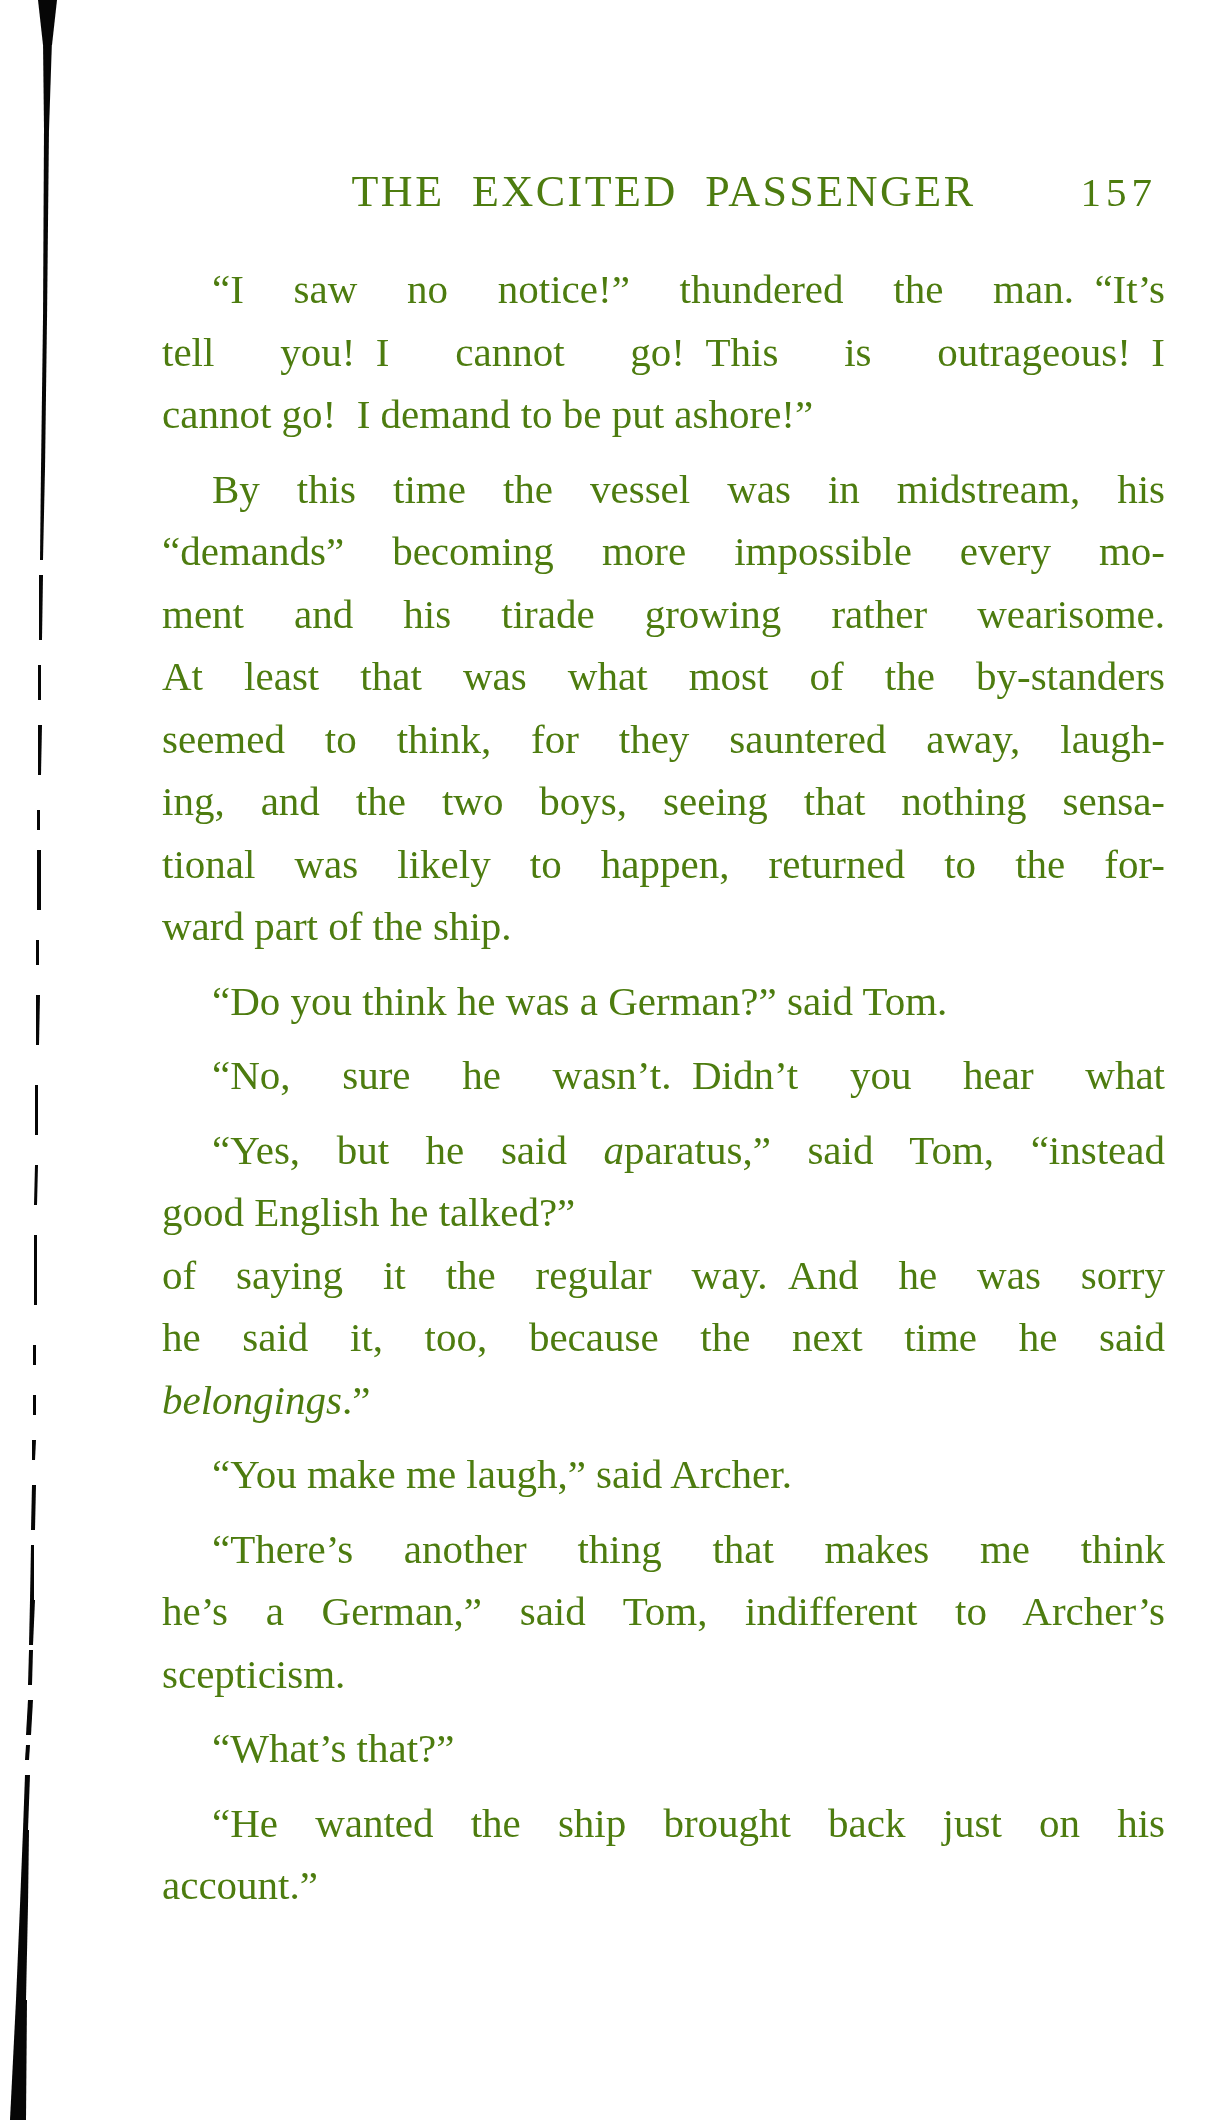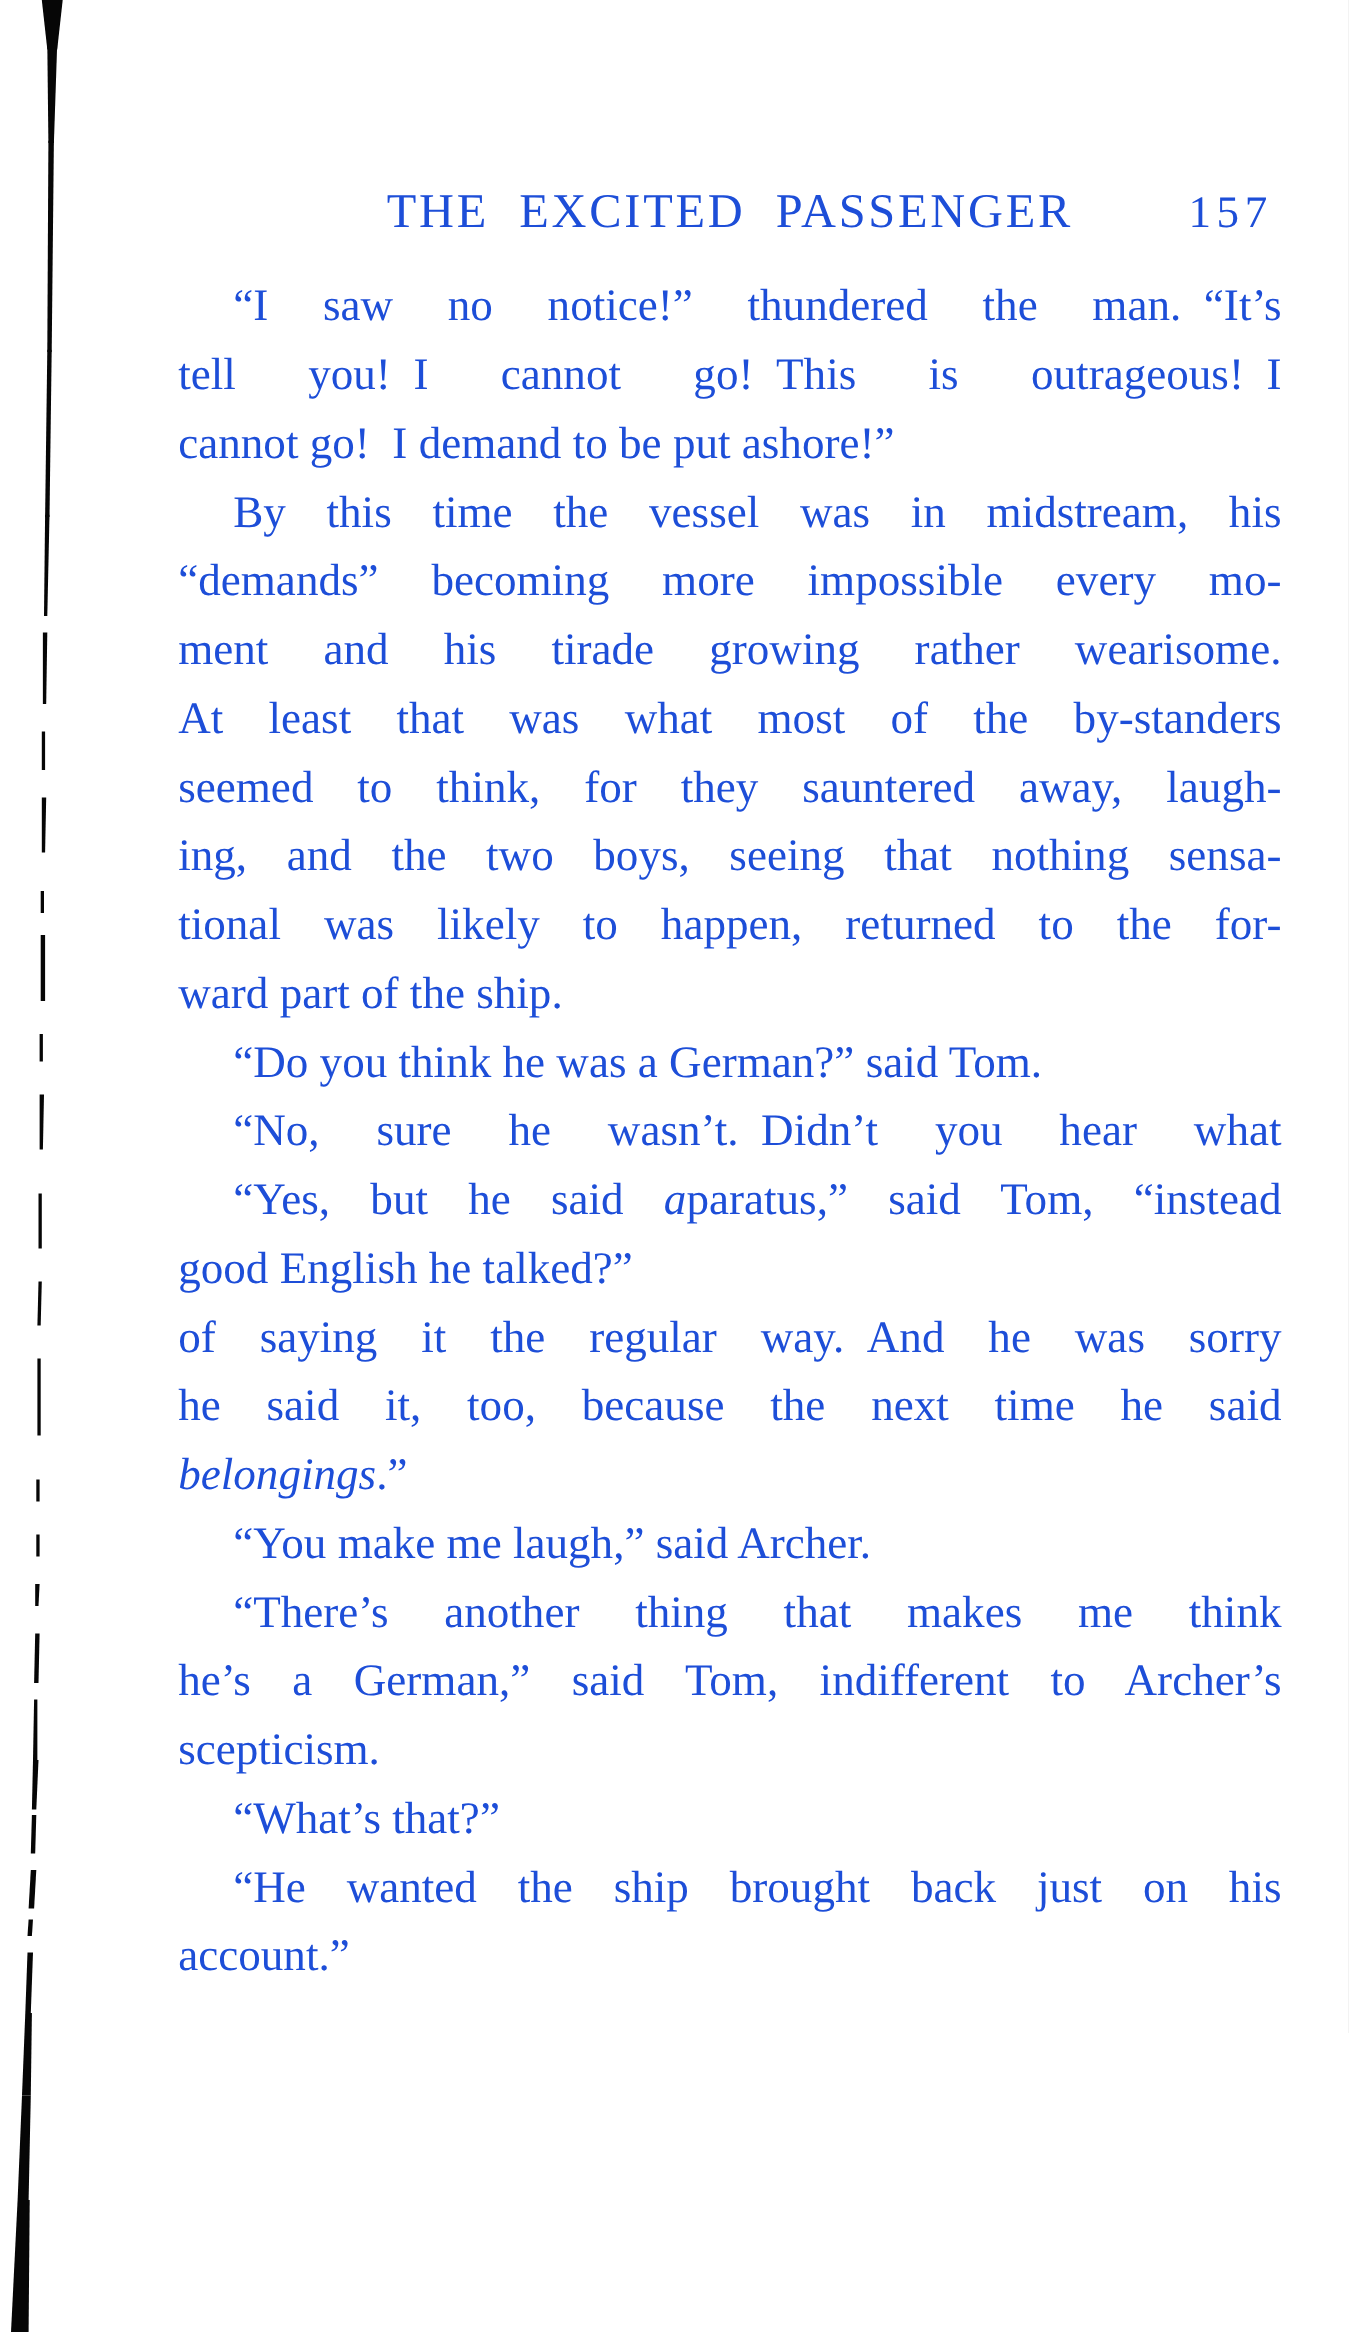--- a/index.html
+++ b/index.html
@@ -2,21 +2,21 @@
 <html><head>
 <meta charset="utf-8">
 <style>
   html,body { margin:0; padding:0; background:#e8e8e8; }
   .page {
     position:relative;
     width:1226px; height:2120px;
     background:#ffffff;
     overflow:hidden;
     font-family:"Liberation Serif","DejaVu Serif",serif;
-    color:#1d4ed8;
+    color:#4d7c0f;
   }
   .binding-svg { position:absolute; left:0; top:0; }
   .header {
     position:absolute;
     left:162px; top:162px;
     width:1003px; height:62px;
     line-height:60px;
   }
   .header-title {
     display:block;
@@ -35,21 +35,21 @@
   }
   .body-text {
     position:absolute;
     left:162px; top:246px;
     width:1003px;
     font-size:41px;
     line-height:62.5px;
   }
   .line { text-align:justify; text-align-last:justify; white-space:normal; }
   .line.last { text-align-last:left; }
-  .line.first { text-indent:50px; }
+  .line.first { text-indent:50px;margin-top:12px; }
   .it { font-style:italic; }
 </style>
 </head>
 <body>
 
 <div class="page">
 
   <svg class="binding-svg" width="80" height="2120" viewBox="0 0 80 2120" aria-hidden="true">
     <g fill="#060606">
       <path d="M38 0 L57 0 L52 45 L43 45 Z"></path>

